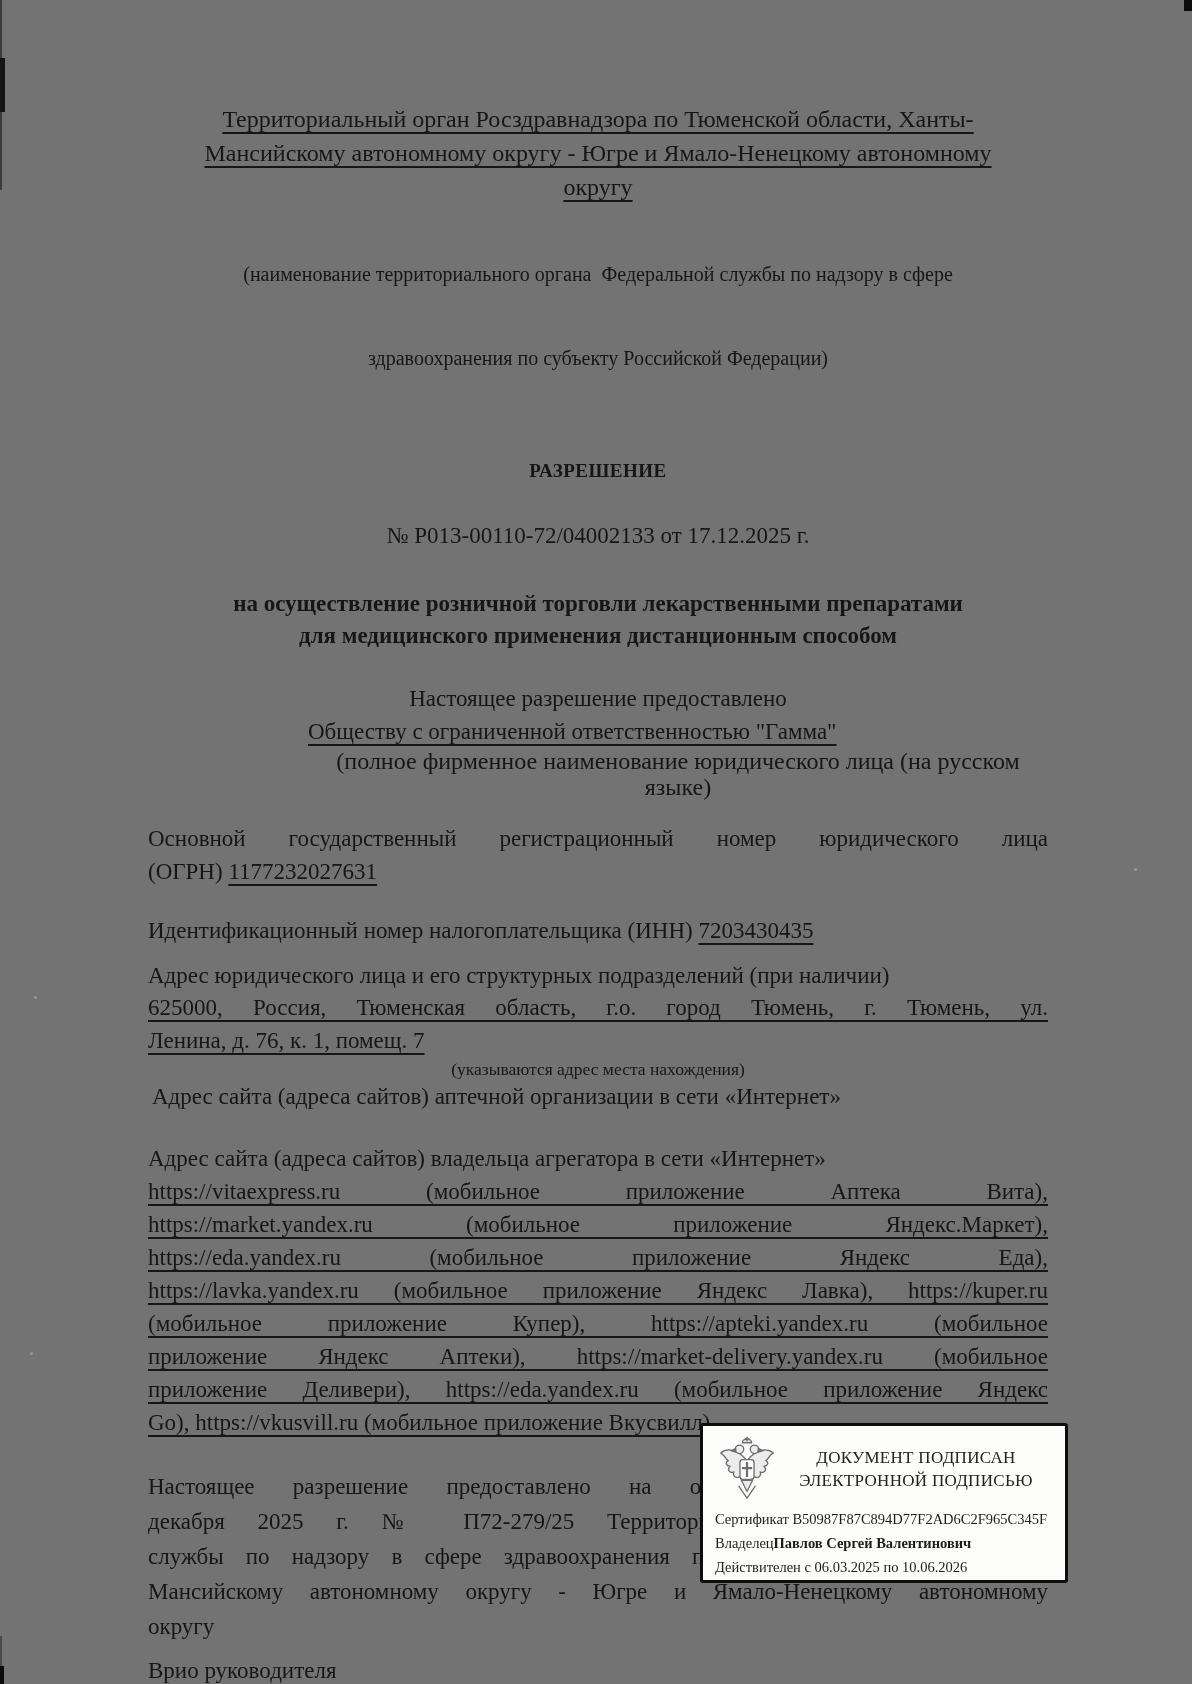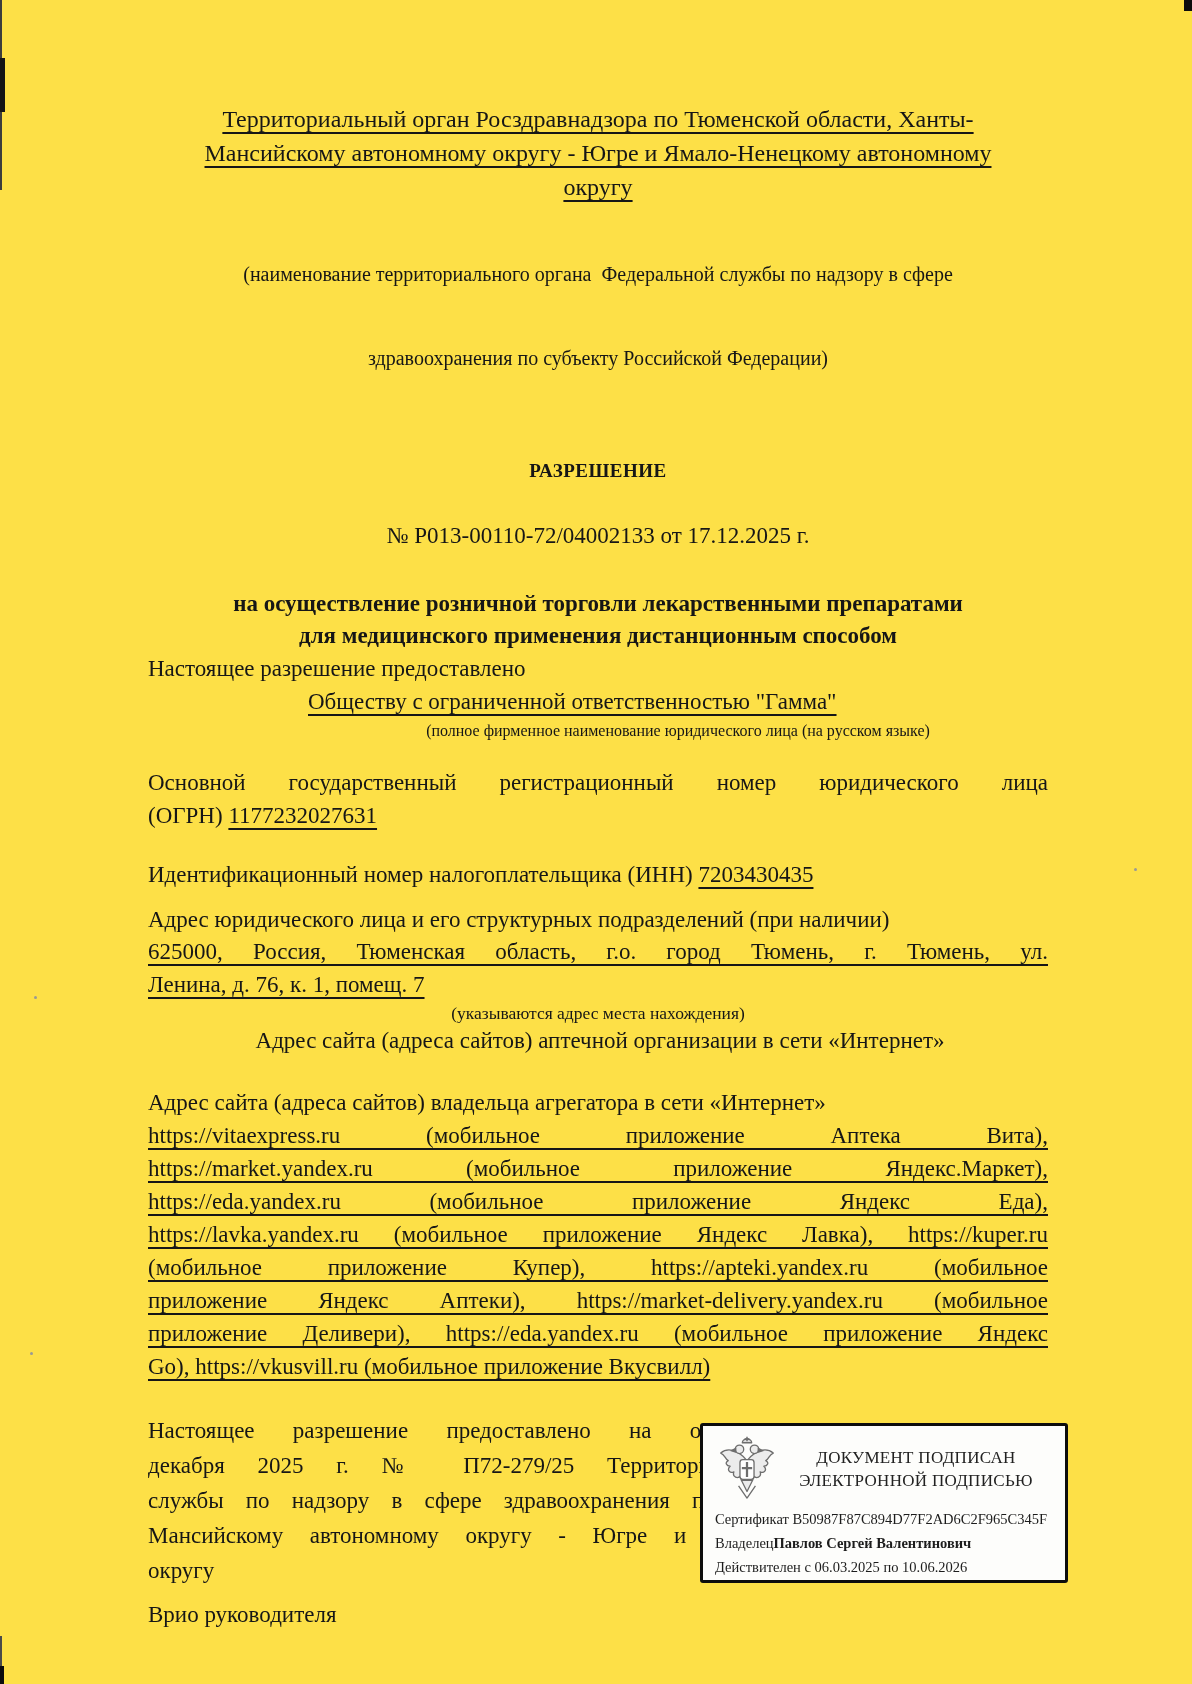--- a/index.html
+++ b/index.html
@@ -1,44 +1,44 @@
 <!DOCTYPE html>
 <html><head>
 <meta charset="utf-8">
 <style>
   html,body{margin:0;padding:0;background:#d8d6d1;}
   .page{
     position:relative;
     width:1192px;height:1684px;
-    background:#fde047;
+    background:#737373;
     font-family:"Liberation Serif","DejaVu Serif",serif;
     color:#161616;
     overflow:hidden;
   }
   .content{
     position:absolute;left:148px;top:0;width:900px;
     font-size:23px;line-height:33px;
   }
   .u{text-decoration:underline;text-decoration-thickness:2px;text-underline-offset:5px;}
   .jline{text-align:justify;text-align-last:justify;}
   .center{text-align:center;}
   .org-header{margin-top:102px;line-height:34px;font-size:24px;}
   .org-caption{font-size:20px;line-height:28px;white-space:pre-wrap;}
   .doc-title{margin-top:26px;font-size:19px;font-weight:bold;letter-spacing:.5px;line-height:34px;}
   .doc-number{margin-top:32px;line-height:32px;}
   .doc-subtitle{margin-top:36px;font-weight:bold;line-height:32px;}
-  .granted{}
+  .granted{margin-top:30px;text-align:center;}
   .company{margin-left:160px;text-align:left;}
-  .company-caption{margin-left:160px;text-align:center;font-size:16px;line-height:26px;}
+  .company-caption{margin-left:160px;text-align:center;font-size:24px;line-height:26px;}
   .ogrn{margin-top:22px;line-height:33px;}
   .inn{margin-top:26px;line-height:33px;}
   .addr-label{margin-top:12px;}
   .addr-val{line-height:32.5px;}
   .addr-caption{font-size:17.5px;line-height:24px;text-align:center;}
-  .site-label1{line-height:32px;padding-left:4px;text-align:center;}
+  .site-label1{line-height:32px;padding-left:4px;}
   .site-label2{margin-top:30px;line-height:32px;}
   .url-block{line-height:33px;}
   .basis{margin-top:30px;line-height:35px;}
   .basis b{font-weight:normal;}
   .signatory{margin-top:10px;}
   .stamp{
     position:absolute;left:700px;top:1423px;width:368px;height:160px;
     border:3px solid #0d0d0d;border-radius:3px;background:#fdfdfb;
     box-sizing:border-box;padding:8px 12px 6px 12px;
   }

